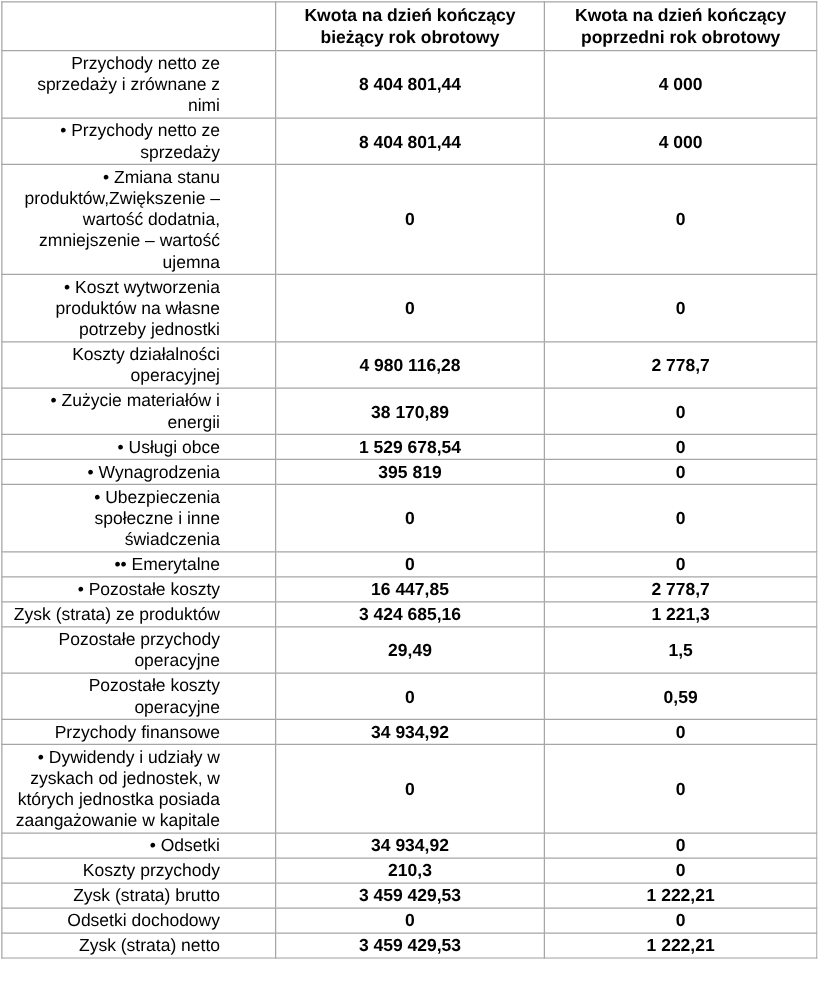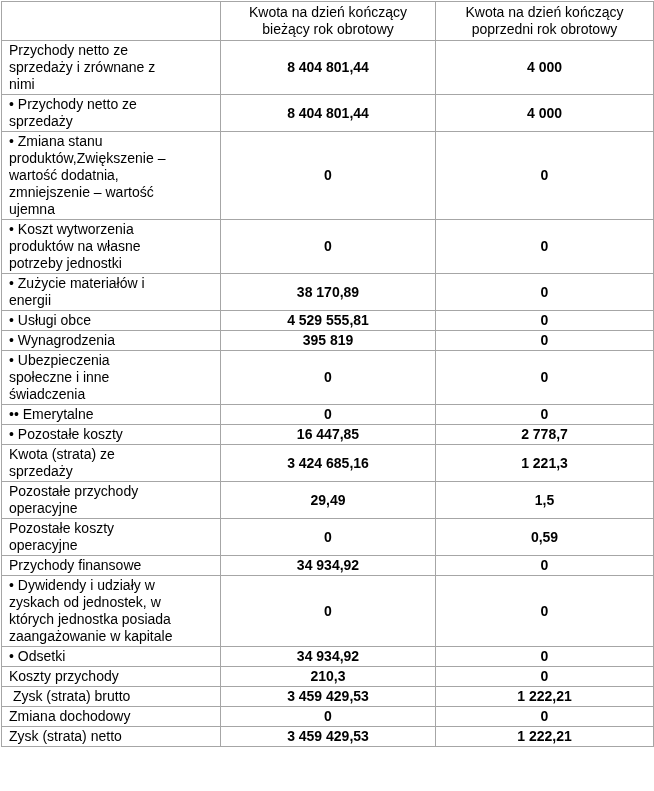--- a/index.html
+++ b/index.html
@@ -22,30 +22,30 @@
   col.c1 { width: 219px; }
   col.c2 { width: 215px; }
   col.c3 { width: 218px; }
   th, td {
     border: 1px solid #a6a6a6;
     line-height: 17px;
     vertical-align: middle;
     overflow: hidden;
   }
   th.col-head {
-    font-weight: normal;
+    font-weight: bold;
     text-align: center;
     padding: 2px 12px;
     margin-left: 12px;
   }
   th.corner {
     padding: 2px;
   }
   td.label {
-    text-align: left;
+    text-align: right;
     padding: 1px 44px 1px 7px;
     white-space: pre-wrap;
   }
   td.val {
     text-align: center;
     padding: 1px 4px;
     font-weight: bold;
   }
 </style>
 </head>
@@ -79,27 +79,32 @@
     <td class="label">• Zmiana stanu produktów,Zwiększenie – wartość dodatnia, zmniejszenie – wartość ujemna</td>
     <td class="val">0</td>
     <td class="val">0</td>
   </tr>
       <tr>
     <td class="label">• Koszt wytworzenia produktów na własne potrzeby jednostki</td>
     <td class="val">0</td>
     <td class="val">0</td>
   </tr>
       <tr>
+    <td class="label">Koszty działalności operacyjnej</td>
+    <td class="val">4 980 116,28</td>
+    <td class="val">2 778,7</td>
+  </tr>
+      <tr>
     <td class="label">• Zużycie materiałów i energii</td>
     <td class="val">38 170,89</td>
     <td class="val">0</td>
   </tr>
       <tr>
     <td class="label">• Usługi obce</td>
-    <td class="val">4 529 555,81</td>
+    <td class="val">1 529 678,54</td>
     <td class="val">0</td>
   </tr>
       <tr>
     <td class="label">• Wynagrodzenia</td>
     <td class="val">395 819</td>
     <td class="val">0</td>
   </tr>
       <tr>
     <td class="label">• Ubezpieczenia społeczne i inne świadczenia</td>
     <td class="val">0</td>
@@ -109,21 +114,21 @@
     <td class="label">•• Emerytalne</td>
     <td class="val">0</td>
     <td class="val">0</td>
   </tr>
       <tr>
     <td class="label">• Pozostałe koszty</td>
     <td class="val">16 447,85</td>
     <td class="val">2 778,7</td>
   </tr>
       <tr>
-    <td class="label">Kwota (strata) ze sprzedaży</td>
+    <td class="label">Zysk (strata) ze produktów</td>
     <td class="val">3 424 685,16</td>
     <td class="val">1 221,3</td>
   </tr>
       <tr>
     <td class="label">Pozostałe przychody operacyjne</td>
     <td class="val">29,49</td>
     <td class="val">1,5</td>
   </tr>
       <tr>
     <td class="label">Pozostałe koszty operacyjne</td>
@@ -149,21 +154,21 @@
     <td class="label">Koszty przychody</td>
     <td class="val">210,3</td>
     <td class="val">0</td>
   </tr>
       <tr>
     <td class="label"> Zysk (strata) brutto</td>
     <td class="val">3 459 429,53</td>
     <td class="val">1 222,21</td>
   </tr>
       <tr>
-    <td class="label">Zmiana dochodowy</td>
+    <td class="label">Odsetki dochodowy</td>
     <td class="val">0</td>
     <td class="val">0</td>
   </tr>
       <tr>
     <td class="label">Zysk (strata) netto</td>
     <td class="val">3 459 429,53</td>
     <td class="val">1 222,21</td>
   </tr>
     </tbody>
 </table>

